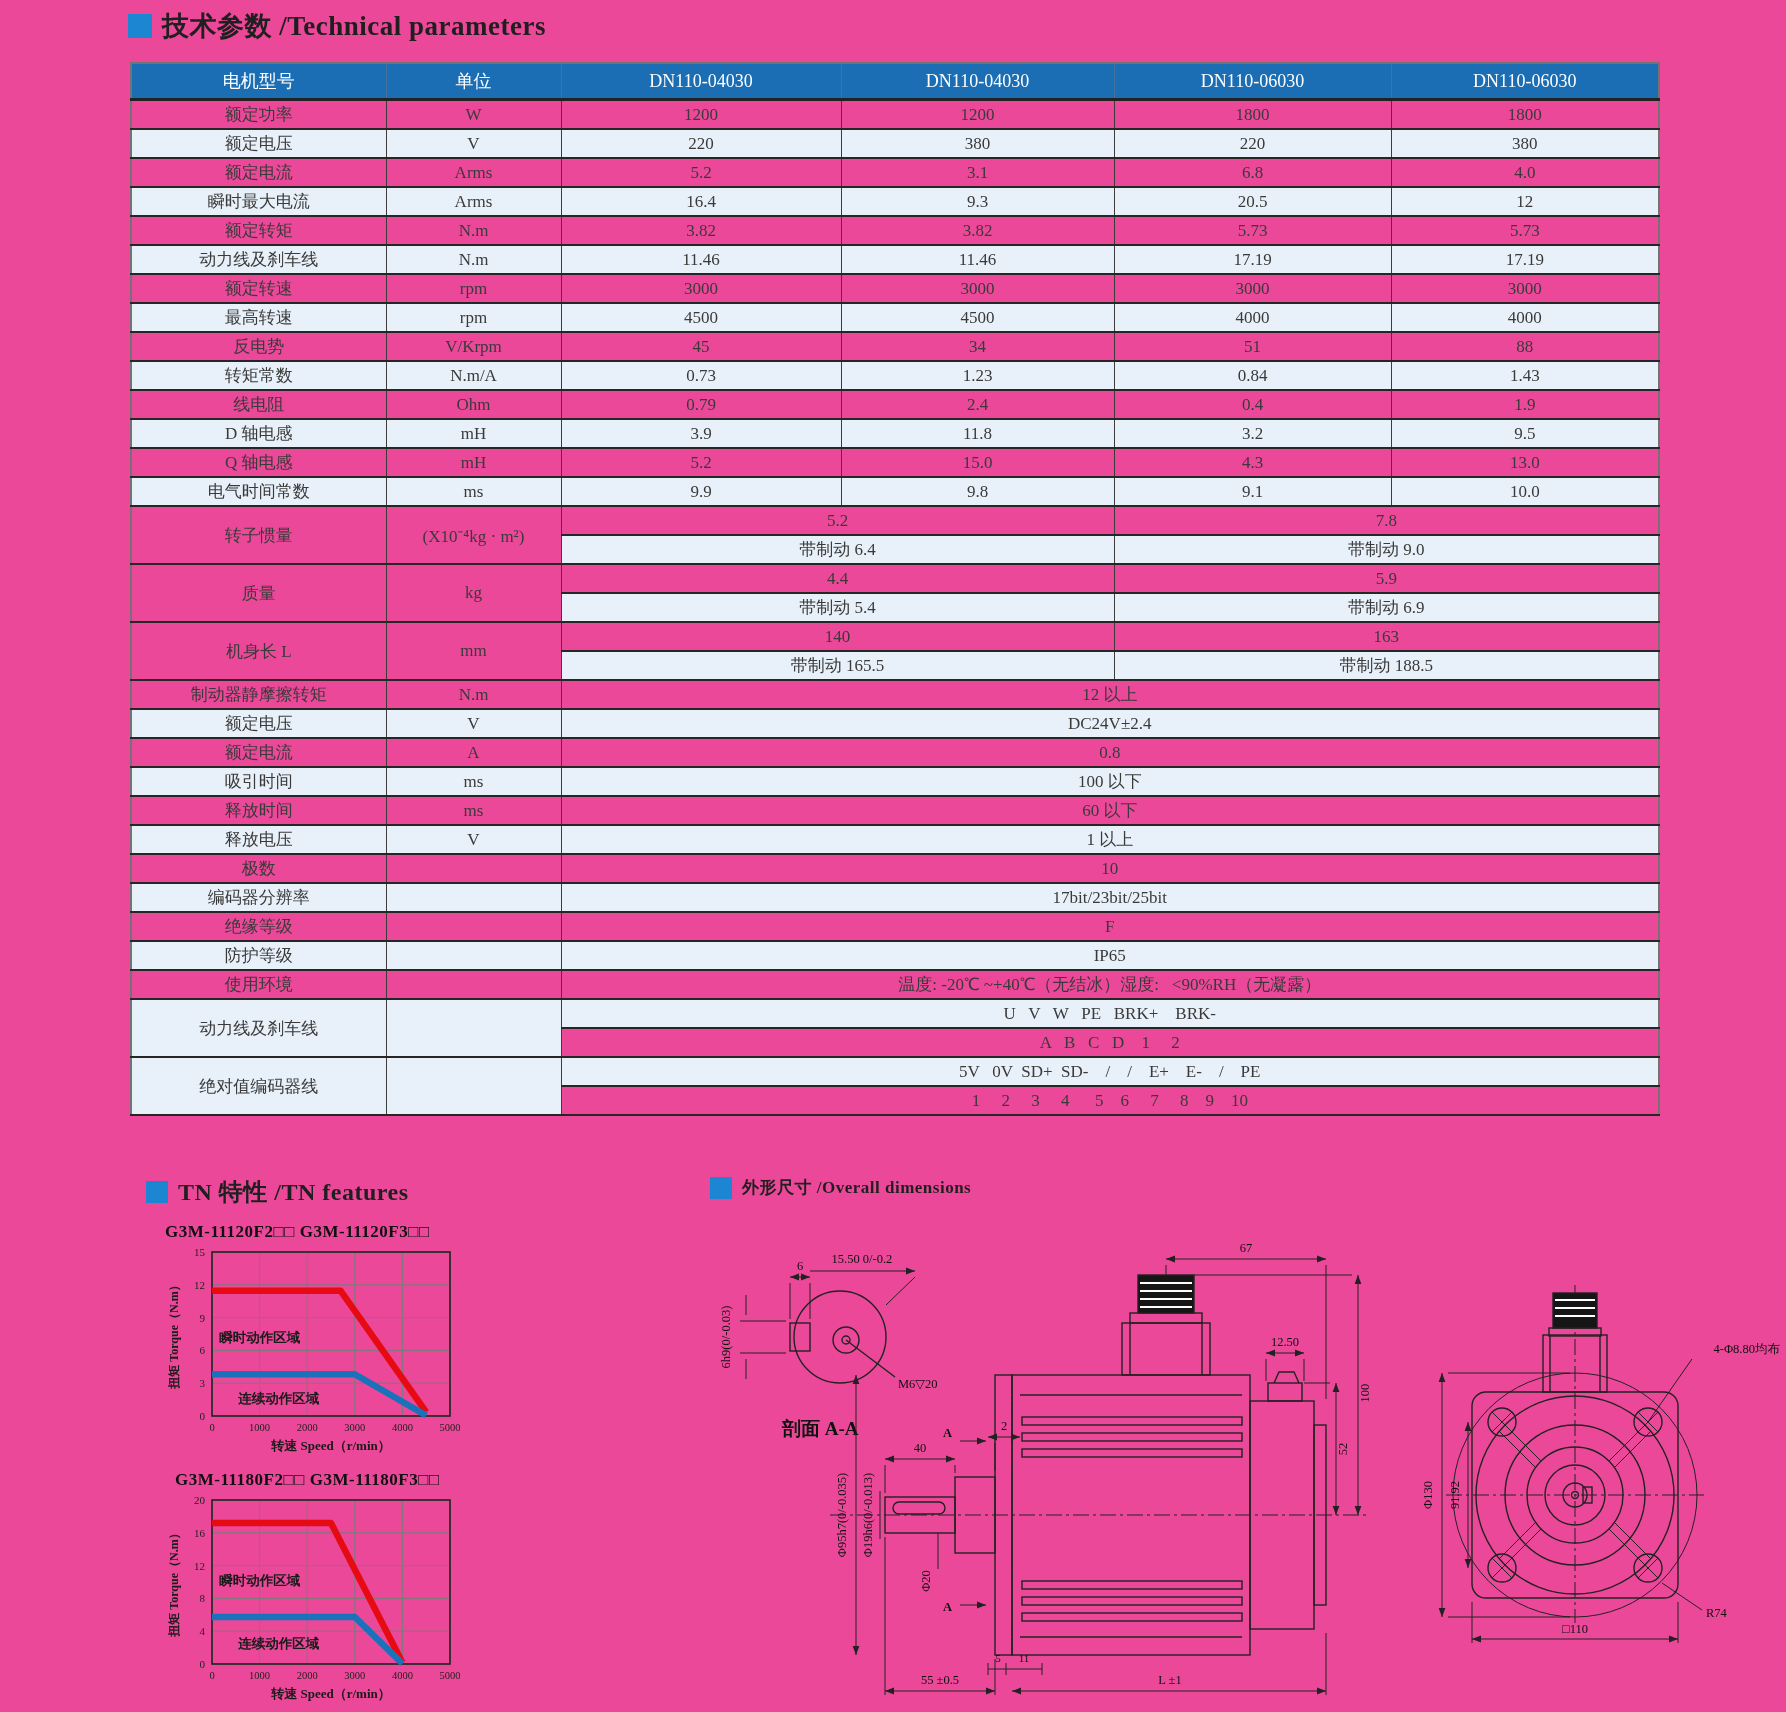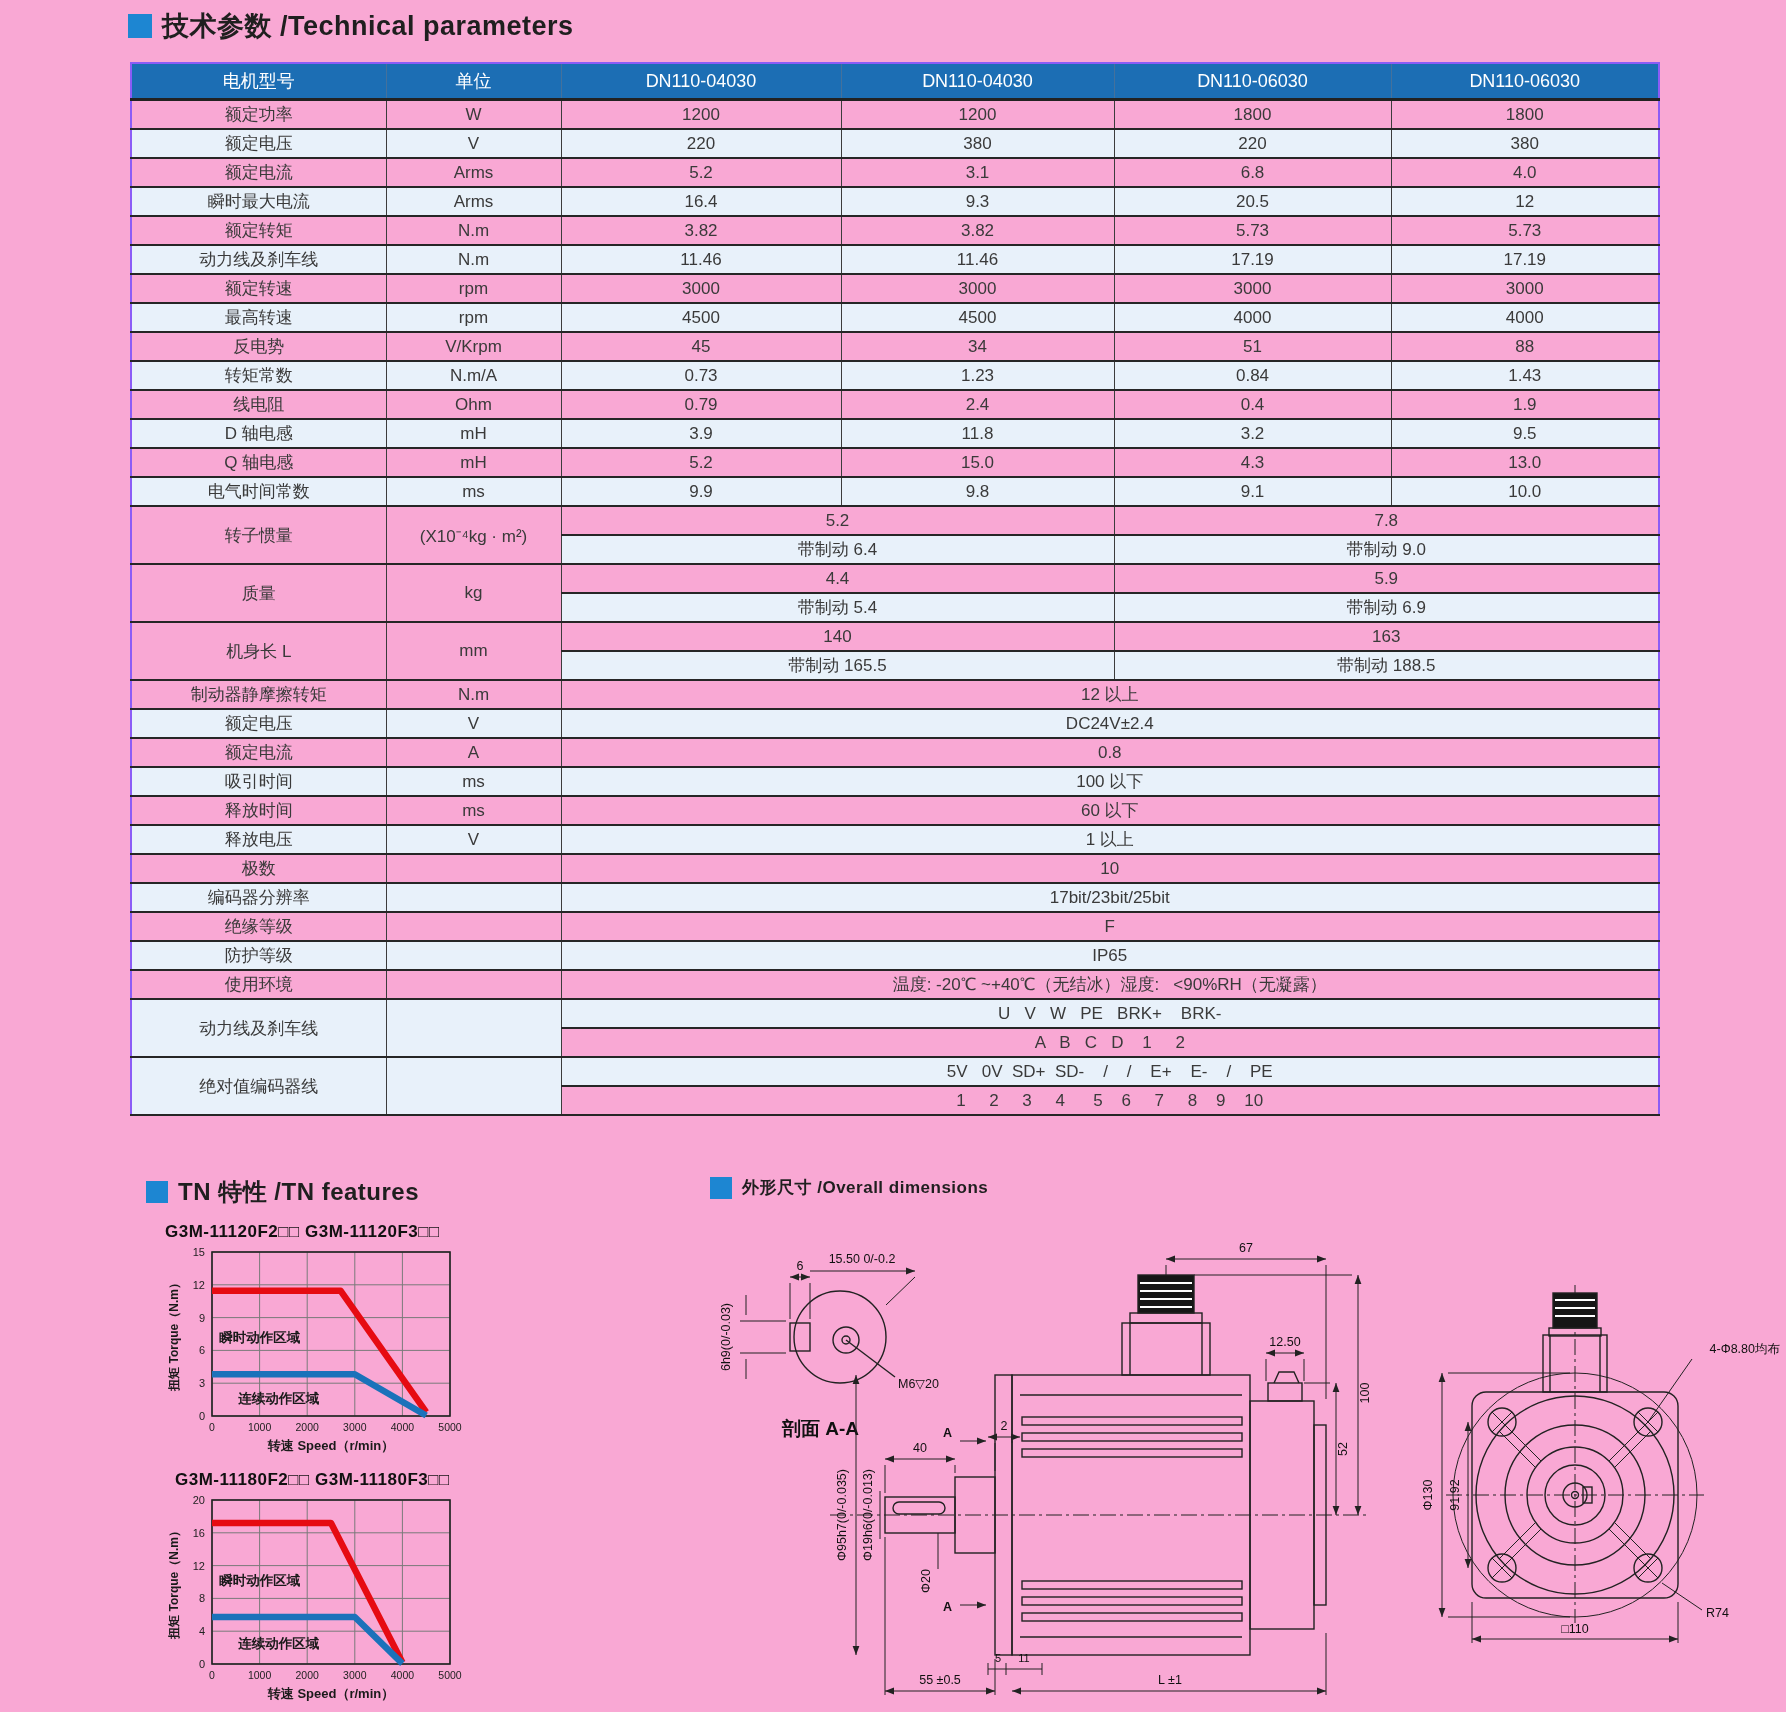--- a/index.html
+++ b/index.html
@@ -1,25 +1,25 @@
 <!DOCTYPE html>
 <html><head>
 <meta charset="utf-8">
 <style>
   html,body{margin:0;padding:0;background:#fff;}
-  .page{position:relative;width:1786px;height:1712px;background:#f9a8d4;overflow:hidden;
-        font-family:Liberation Sans, sans-serif;color:#333;}
+  .page{position:relative;width:1786px;height:1712px;background:#ec4899;overflow:hidden;
+        font-family:Liberation Serif, serif;color:#333;}
   
   .sec-title{position:absolute;display:flex;align-items:center;gap:10px;}
   .sec-sq{width:24px;height:24px;background:#1d86d2;}
   .sec-sq.small{width:22px;height:22px;}
   .sec-text{font-size:27px;font-weight:bold;color:#1f1f1f;letter-spacing:0.5px;}
   
   #spec-table{position:absolute;left:130px;top:62px;width:1528px;border-collapse:collapse;
-              table-layout:fixed;border:2px solid #8b5cf6;}
+              table-layout:fixed;border:2px solid #737373;}
   #spec-table th{background:#1c6eb4;color:#ffffff;font-weight:normal;font-size:18px;height:32px;
                  border:1px solid #44719c;border-bottom:3px solid #222;}
   #spec-table td{border:1px solid #3c3c3c;border-top:2px solid #262626;border-bottom:2px solid #262626;
                  height:27px;text-align:center;vertical-align:middle;font-size:17px;color:#3a3a3a;
                  padding:0 4px;white-space:pre;overflow:hidden;}
   #spec-table td.b{background:#e8f1fa;}
   
   .chart-title{position:absolute;font-size:17px;font-weight:bold;color:#111;letter-spacing:0.5px;}
   .chart-box{position:absolute;}
   

